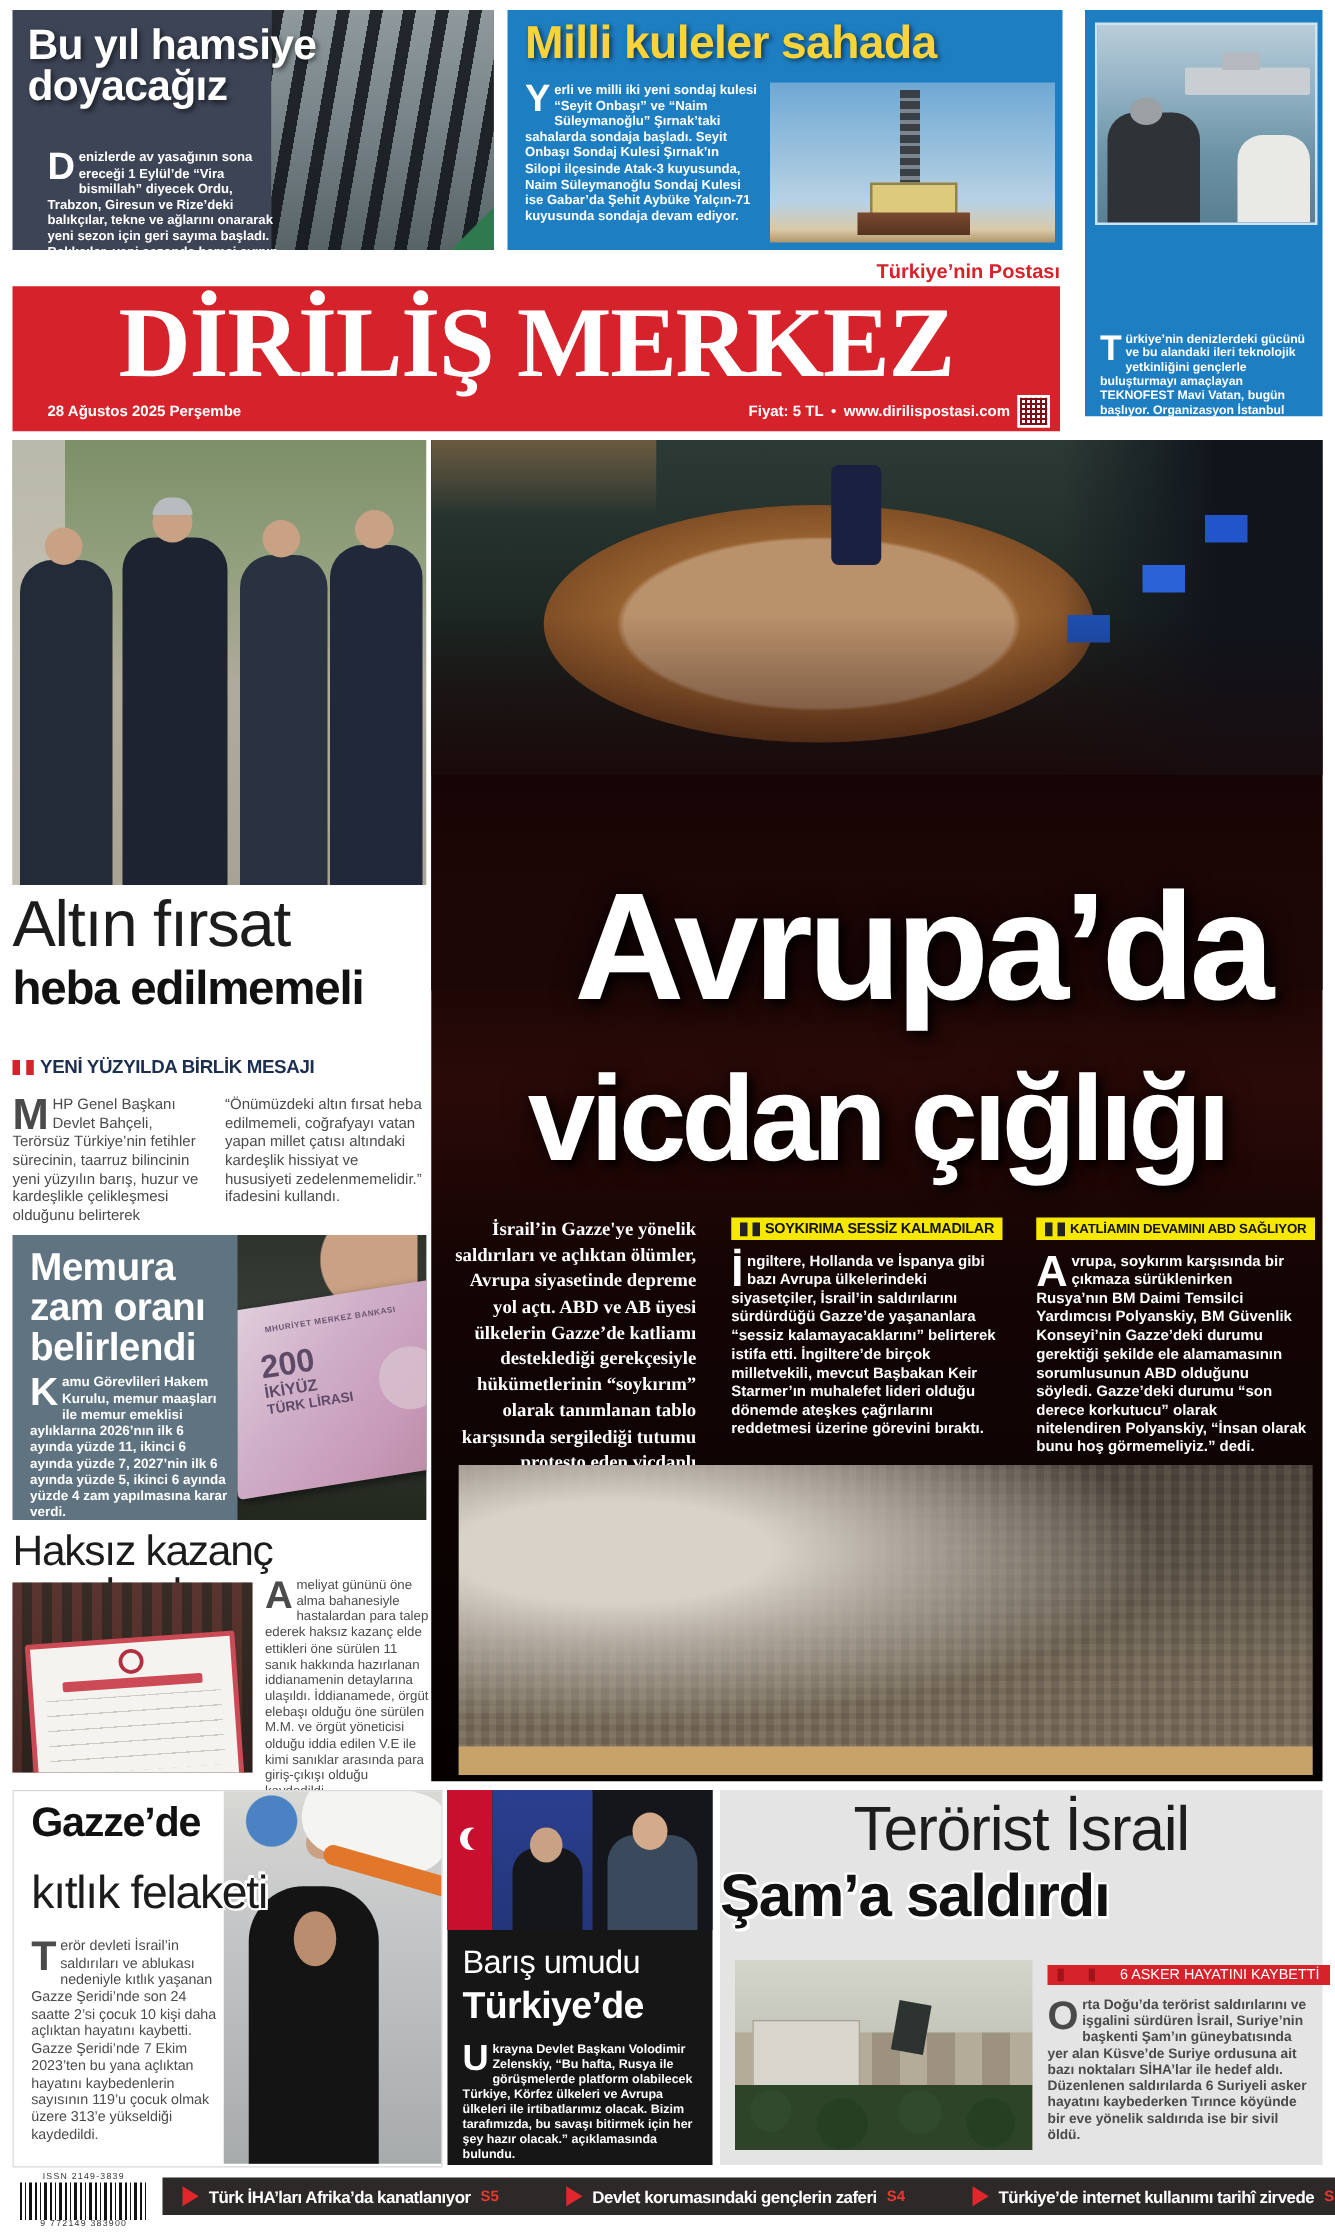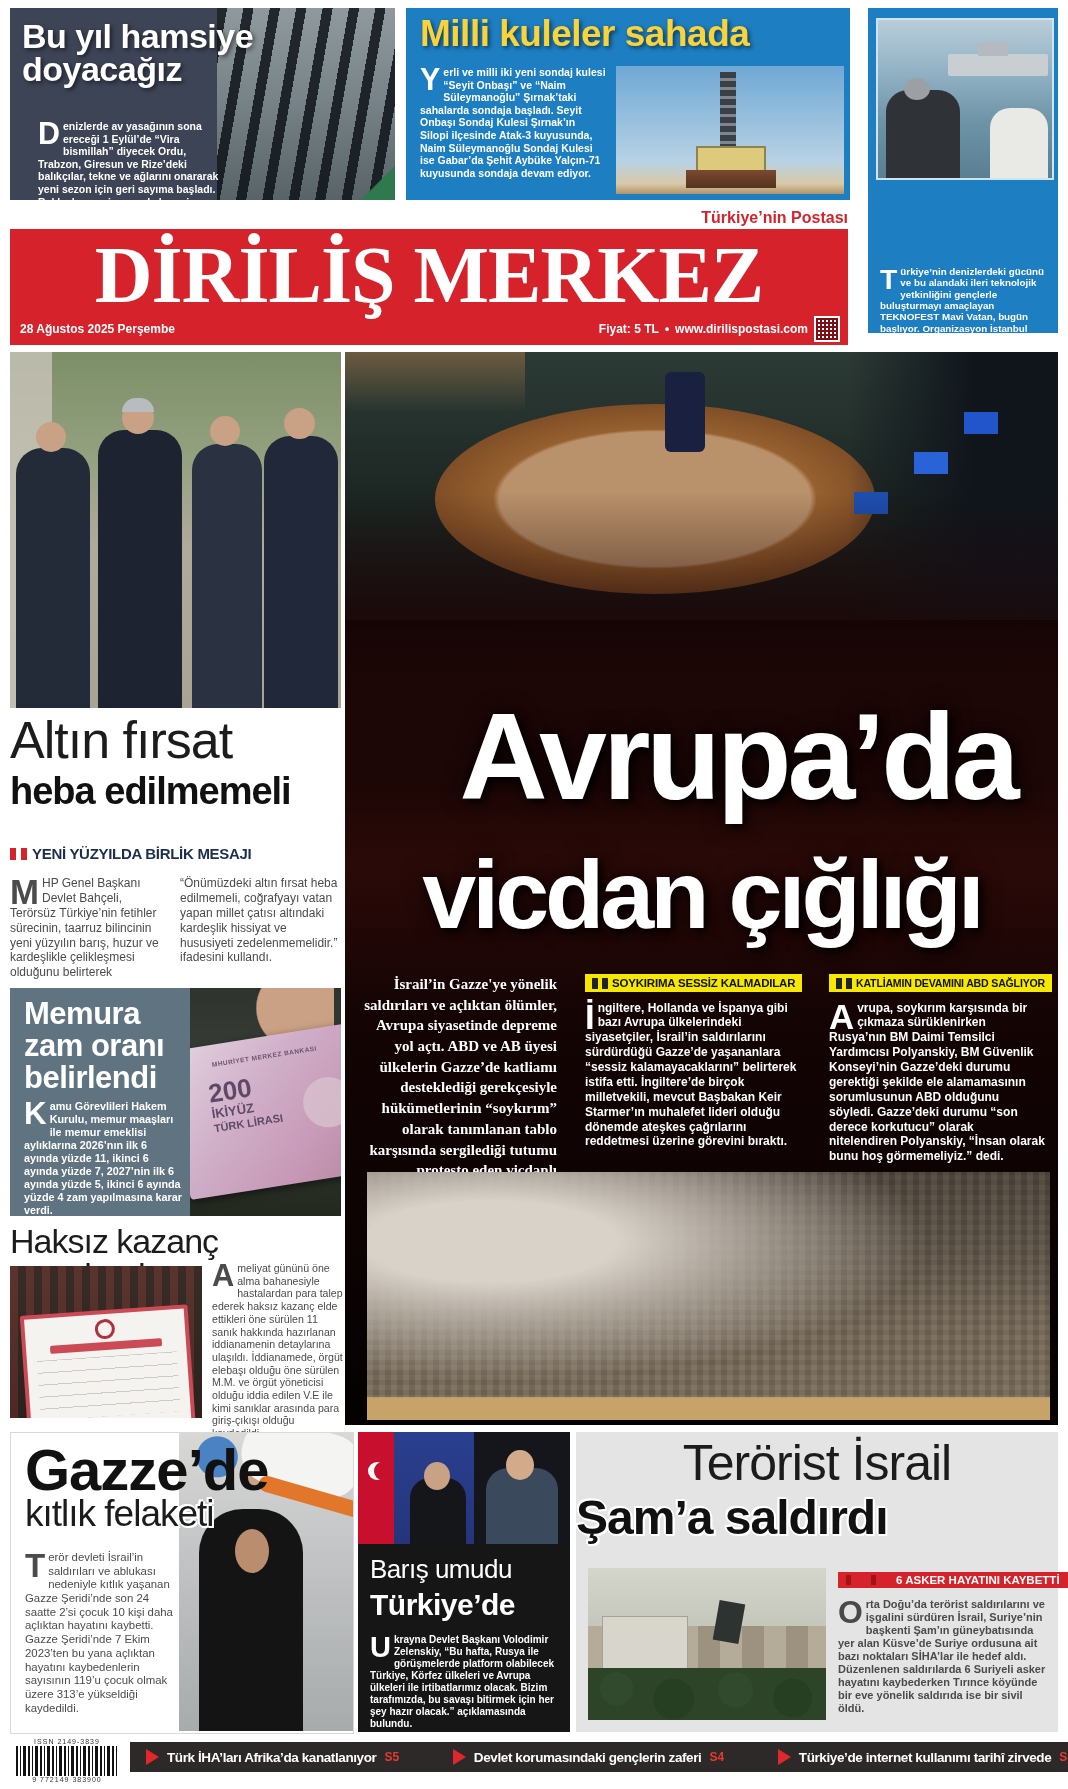--- a/index.html
+++ b/index.html
@@ -40,21 +40,21 @@
   .intro-serif{font-family:"Liberation Serif",serif;color:#fff;font-weight:700;font-size:15px;
                line-height:1.38;text-align:right;}
   .ykick{display:inline-flex;align-items:center;gap:4px;background:#f6e800;color:#111;
          font-weight:800;font-size:11.5px;padding:3px 7px;letter-spacing:-0.2px;white-space:nowrap;}
   .col-wt{color:#fff;font-weight:700;font-size:12px;line-height:1.24;}
   .col-wt.dc::first-letter{font-weight:800;}
   
   .box-gray{background:#e4e4e4;}
   .outline-wt{text-shadow:2px 0 0 #fff,-2px 0 0 #fff,0 2px 0 #fff,0 -2px 0 #fff,2px 2px 0 #fff,-2px -2px 0 #fff;}
   .redkick{display:inline-flex;align-items:center;gap:20px;background:#d6222a;color:#fff;
-           font-weight:700;font-size:11.5px;padding:2px 8px;white-space:nowrap;}
+           font-weight:400;font-size:11.5px;padding:2px 8px;white-space:nowrap;}
   .bar{background:#2e2929;display:flex;align-items:center;justify-content:space-between;padding:0 16px;}
   .bar-item{display:flex;align-items:center;gap:8px;white-space:nowrap;}
   .tri{width:0;height:0;border-left:13px solid #e0272c;border-top:8px solid transparent;border-bottom:8px solid transparent;}
   .bar-label{color:#fff;font-weight:800;font-size:13.5px;letter-spacing:-0.4px;}
   .bar-page{color:#e8392f;font-weight:800;font-size:12px;}
   .barcode-bars{background:repeating-linear-gradient(90deg,#111 0 2px,#fff 2px 4px,#111 4px 5px,#fff 5px 7px,#111 7px 10px,#fff 10px 12px);}
   .tiny{font-size:7px;color:#333;letter-spacing:1px;text-align:center;}
   .fig{position:absolute;border-radius:26px 26px 0 0;background:#232a38;}
   .head{position:absolute;border-radius:50%;background:#c9a184;}
 </style>
@@ -92,21 +92,21 @@
       <div class="abs" style="left:8px;top:70px;width:74px;height:88px;background:#2f3338;border-radius:22px 22px 0 0;"></div>
       <div class="abs" style="left:26px;top:58px;width:26px;height:22px;background:#9aa0a4;border-radius:50%;"></div>
       <div class="abs" style="left:112px;top:88px;width:58px;height:70px;background:#e9e9e6;border-radius:20px 20px 0 0;"></div>
     </div>
     <p class="abs wt dc" style="left:12px;top:258px;width:168px;margin:0;font-weight:700;font-size:9.8px;line-height:1.16;">Türkiye’nin denizlerdeki gücünü ve bu alandaki ileri teknolojik yetkinliğini gençlerle buluşturmayı amaçlayan TEKNOFEST Mavi Vatan, bugün başlıyor. Organizasyon İstanbul Tersanesi Komutanlığı’nda 31 Ağustos’a kadar sürecek.</p>
   </div>
 
   <div class="abs tagline" style="left:10px;top:209px;width:838px;">Türkiye’nin Postası</div>
   <div class="abs band" style="left:10px;top:229px;width:838px;height:116px;">
     <div class="mast-title" style="padding-top:6px;">DİRİLİŞ MERKEZ</div>
-    <div class="band-row abs" style="left:10px;right:8px;bottom:3px;">
+    <div class="band-row abs" style="left:28px;right:8px;bottom:3px;">
       <span>28 Ağustos 2025 Perşembe</span>
       <span style="display:flex;align-items:center;gap:6px;">
         <span>Fiyat: 5 TL</span>
         <span>•</span>
         <span>www.dirilispostasi.com</span>
         <span class="qr"></span>
       </span>
     </div>
   </div>
 
@@ -207,21 +207,21 @@
          background:
            radial-gradient(circle at 22% 8%,#4a82c4 0 20px,transparent 21px),
            radial-gradient(circle at 70% 6%,#caa184 0 14px,transparent 15px),
            radial-gradient(circle at 45% 14%,#caa184 0 12px,transparent 13px),
            linear-gradient(180deg,#d8d8d4 0%,#c2c4c6 40%,#a8abac 100%);">
       <div class="abs" style="left:62px;top:-6px;width:120px;height:64px;background:#f4f4f2;border-radius:30px;transform:rotate(14deg);"></div>
       <div class="abs" style="left:78px;top:56px;width:110px;height:16px;background:#e2762a;transform:rotate(16deg);border-radius:8px;"></div>
       <div class="abs" style="left:20px;top:76px;width:104px;height:230px;background:#141414;border-radius:44px 44px 0 0;"></div>
       <div class="abs" style="left:56px;top:96px;width:34px;height:44px;background:#b98d6e;border-radius:50%;"></div>
     </div>
-    <div class="abs" style="left:14px;top:8px;width:320px;font-size:58px;font-weight:800;color:#111;letter-spacing:-1px;line-height:1;z-index:2;">Gazze’de</div>
+    <div class="abs" style="left:14px;top:8px;width:320px;font-size:33px;font-weight:800;color:#111;letter-spacing:-1px;line-height:1;z-index:2;">Gazze’de</div>
     <div class="abs hl-light outline-wt" style="left:14px;top:62px;width:330px;font-size:37px;z-index:2;">kıtlık felaketi</div>
     <p class="abs gray-body dc" style="left:14px;top:118px;width:148px;margin:0;font-size:11.4px;line-height:1.2;">Terör devleti İsrail’in saldırıları ve ablukası nedeniyle kıtlık yaşanan Gazze Şeridi’nde son 24 saatte 2’si çocuk 10 kişi daha açlıktan hayatını kaybetti. Gazze Şeridi’nde 7 Ekim 2023’ten bu yana açlıktan hayatını kaybedenlerin sayısının 119’u çocuk olmak üzere 313’e yükseldiği kaydedildi.</p>
   </div>
 
   <div class="abs" style="left:358px;top:1432px;width:212px;height:300px;background:#161616;">
     <div class="abs" style="left:0;top:0;width:212px;height:112px;overflow:hidden;background:#15151c;">
       <div class="abs" style="left:0;top:0;width:36px;height:112px;background:#c8102e;"></div>
       <div class="abs" style="left:10px;top:30px;width:18px;height:18px;border-radius:50%;background:#fff;"></div>
       <div class="abs" style="left:16px;top:30px;width:16px;height:18px;border-radius:50%;background:#c8102e;"></div>
       <div class="abs" style="left:36px;top:0;width:80px;height:112px;background:linear-gradient(180deg,#2a3f8f,#24357a);"></div>

